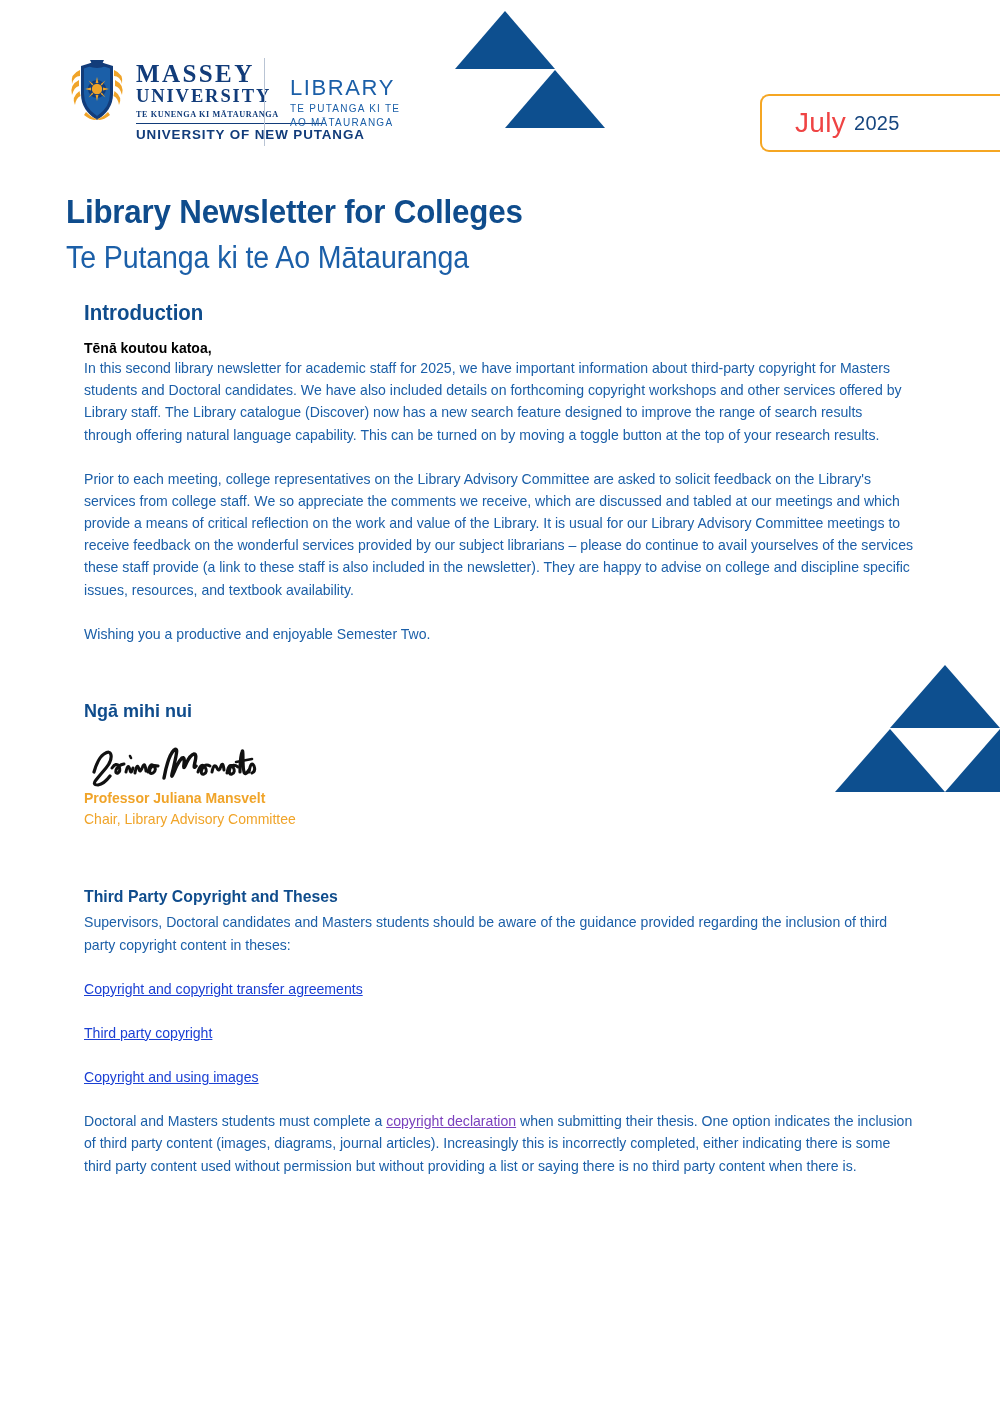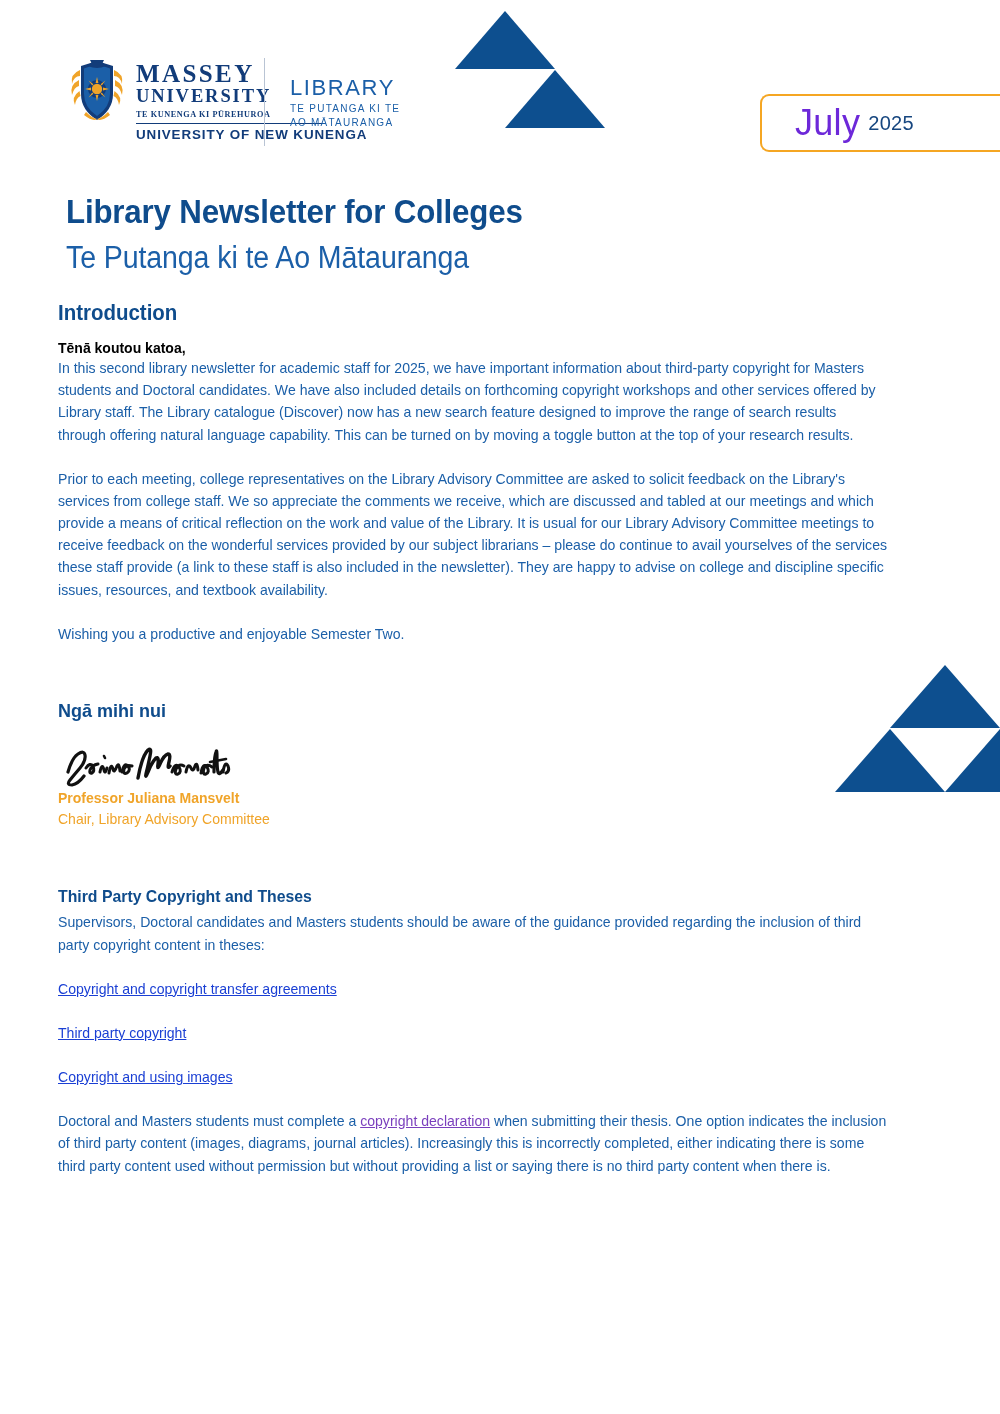--- a/index.html
+++ b/index.html
@@ -131,22 +131,22 @@
     border: 2.4px solid #f5a623;
     border-right: none;
     border-top-left-radius: 9px;
     border-bottom-left-radius: 9px;
     box-sizing: border-box;
     display: flex;
     align-items: center;
     padding-left: 33px;
   }
   .date-month {
-    font-size: 36px;
-    color: #6d28d9;
+    font-size: 28px;
+    color: #ef4444;
     letter-spacing: 0.3px;
   }
   .date-year {
     font-size: 20px;
     color: #16467f;
     margin-left: 8px;
     letter-spacing: 0.3px;
   }
 
   
@@ -186,21 +186,21 @@
     font-weight: bold;
     color: #0f4c8c;
     transform: scaleX(0.93);
     transform-origin: left center;
     white-space: nowrap;
   }
 
   
   .body-col {
     position: absolute;
-    left: 58px;
+    left: 84px;
     top: 300px;
     width: 860px;
   }
   .intro-heading {
     margin-bottom: 14px;
   }
   p.body {
     margin: 0;
     font-size: 14.6px;
     line-height: 1.52;
@@ -307,23 +307,23 @@
           <path d="M48.5 33 Q57 39 53 47 Q52 40 47.5 38 Z"></path>
           <path d="M18 57 Q27 64 31 61 Q26 60 20 54 Z"></path>
           <path d="M44 57 Q35 64 31 61 Q36 60 42 54 Z"></path>
         </g>
         <path d="M24 2 L38 2 L36 6 L26 6 Z" fill="#123c7a"></path>
         <path d="M22 8 Q26 2 31 5 Q36 2 40 8 Q31 12 22 8 Z" fill="#123c7a"></path>
       </svg>
       <div class="massey-words">
         <div class="massey-main">MASSEY</div>
         <div class="massey-sub">UNIVERSITY</div>
-        <div class="massey-motto">TE KUNENGA KI PŪREHUROA</div>
+        <div class="massey-motto">TE KUNENGA KI MĀTAURANGA</div>
         <div class="massey-rule"></div>
-        <div class="massey-nz">UNIVERSITY OF NEW KUNENGA</div>
+        <div class="massey-nz">UNIVERSITY OF NEW PUTANGA</div>
       </div>
     </div>
 
     <div class="logo-divider"></div>
 
     <div class="library-block">
       <div class="library-title">LIBRARY</div>
       <div class="library-sub">
         <div>TE PUTANGA KI TE</div>
         <div>AO MĀTAURANGA</div>

